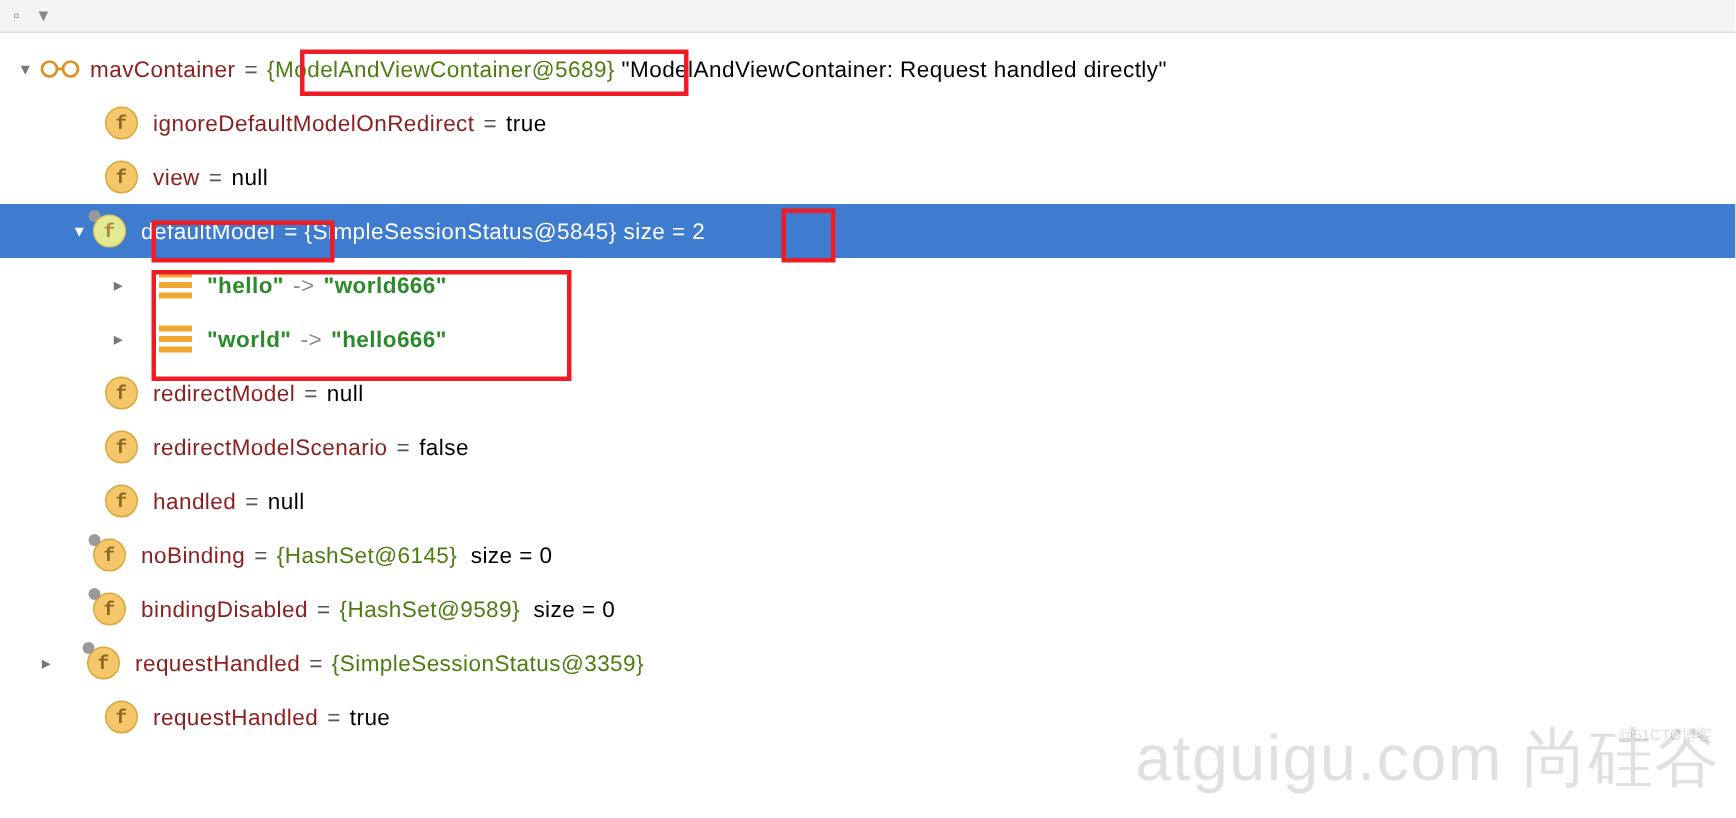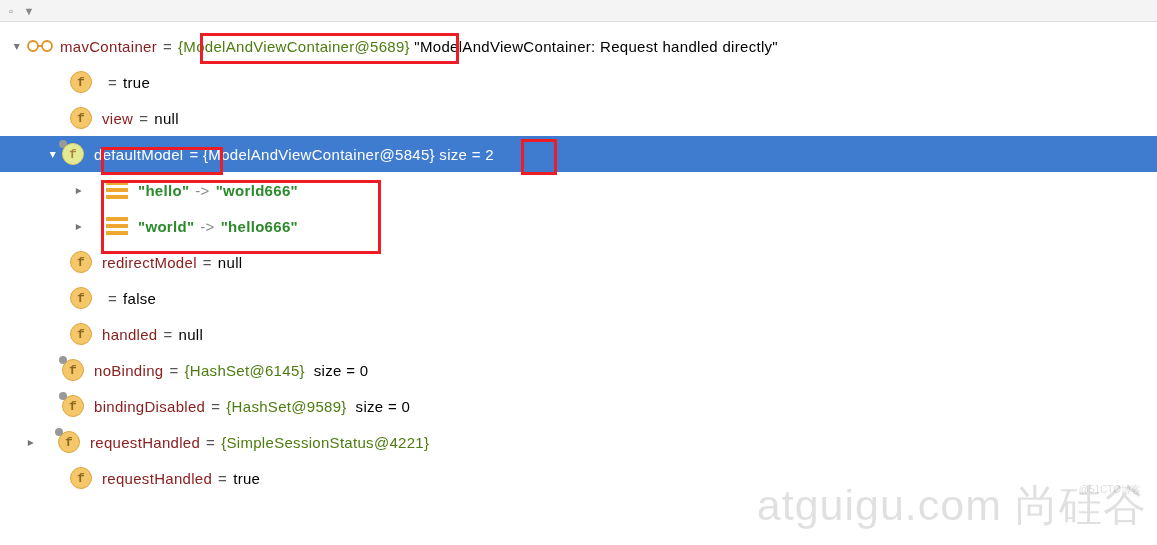--- a/index.html
+++ b/index.html
@@ -160,39 +160,40 @@
         </svg>
     </span>
     <span class="var-name">mavContainer</span>
     <span class="equals">=</span>
     <span class="type-gray">{ModelAndViewContainer@5689}</span>
     <span>&nbsp;<span>"ModelAndViewContainer: Request handled directly"</span></span>
   </div>
 
   <div class="row indent-1">
     <span class="icon-field">f</span>
+    <span class="var-name">ignoreDefaultModelOnRedirect</span>
     <span class="equals">=</span>
     <span>true</span>
   </div>
 
   <div class="row indent-1">
     <span class="icon-field">f</span>
     <span class="var-name">view</span>
     <span class="equals">=</span>
     <span>null</span>
   </div>
 
   <div class="row selected" style="padding-left:44px;">
     <span class="arrow arrow-white">▾</span>
     <span class="icon-wrapper">
       <span class="pin"></span>
       <span class="icon-field">f</span>
     </span>
     <span class="var-name">defaultModel</span>
-    <span style="margin-left:6px;">= {ModelAndViewContainer@</span>
+    <span style="margin-left:6px;">= {SimpleSessionStatus@</span>
       <span>5845</span>
       <span>}  size = 2</span>
   </div>
 
   <div class="row" style="padding-left:70px;">
     <span class="arrow">▸</span>
     <span class="arrow-spacer"></span>
     <span class="icon-map">
         <span></span>
         <span></span>
@@ -218,20 +219,21 @@
 
   <div class="row indent-1">
     <span class="icon-field">f</span>
     <span class="var-name">redirectModel</span>
     <span class="equals">=</span>
     <span>null</span>
   </div>
 
   <div class="row indent-1">
     <span class="icon-field">f</span>
+    <span class="var-name">redirectModelScenario</span>
     <span class="equals">=</span>
     <span>false</span>
   </div>
 
   <div class="row indent-1">
     <span class="icon-field">f</span>
     <span class="var-name">handled</span>
     <span class="equals">=</span>
     <span>null</span>
   </div>
@@ -262,21 +264,21 @@
 
   <div class="row" style="padding-left:22px;">
     <span class="arrow">▸</span>
     <span class="arrow-spacer"></span>
     <span class="icon-wrapper">
       <span class="pin"></span>
       <span class="icon-field">f</span>
     </span>
     <span class="var-name">requestHandled</span>
     <span class="equals">=</span>
-    <span class="type-gray">{SimpleSessionStatus@4221}</span>
+    <span class="type-gray">{SimpleSessionStatus@3359}</span>
   </div>
 
   <div class="row indent-1">
     <span class="icon-field">f</span>
     <span class="var-name">requestHandled</span>
     <span class="equals">=</span>
     <span>true</span>
   </div>
 
 </div>

